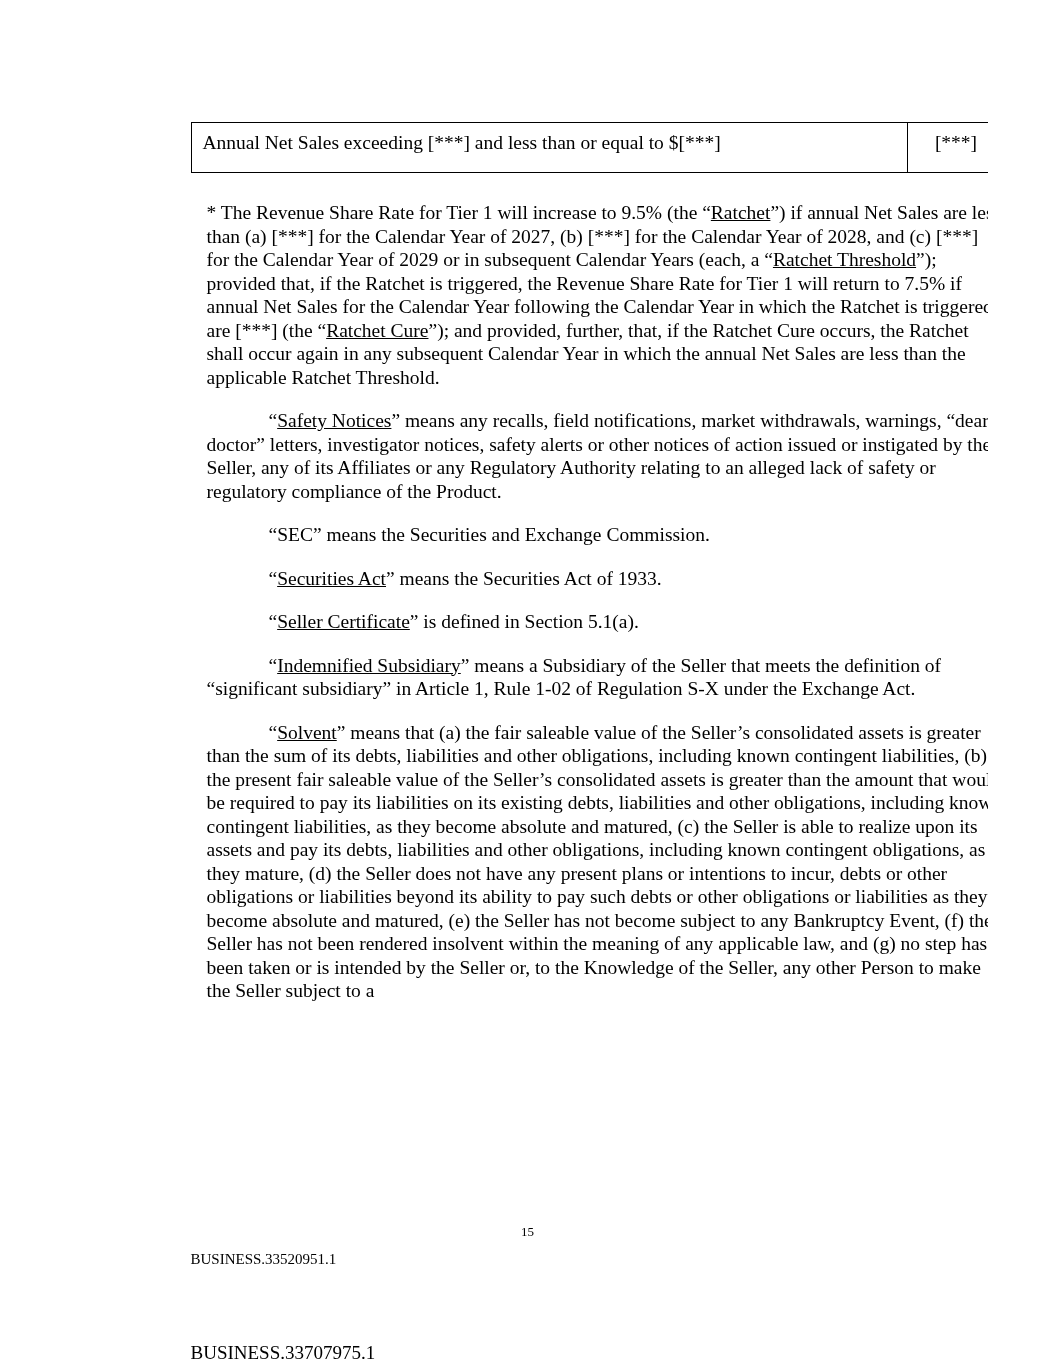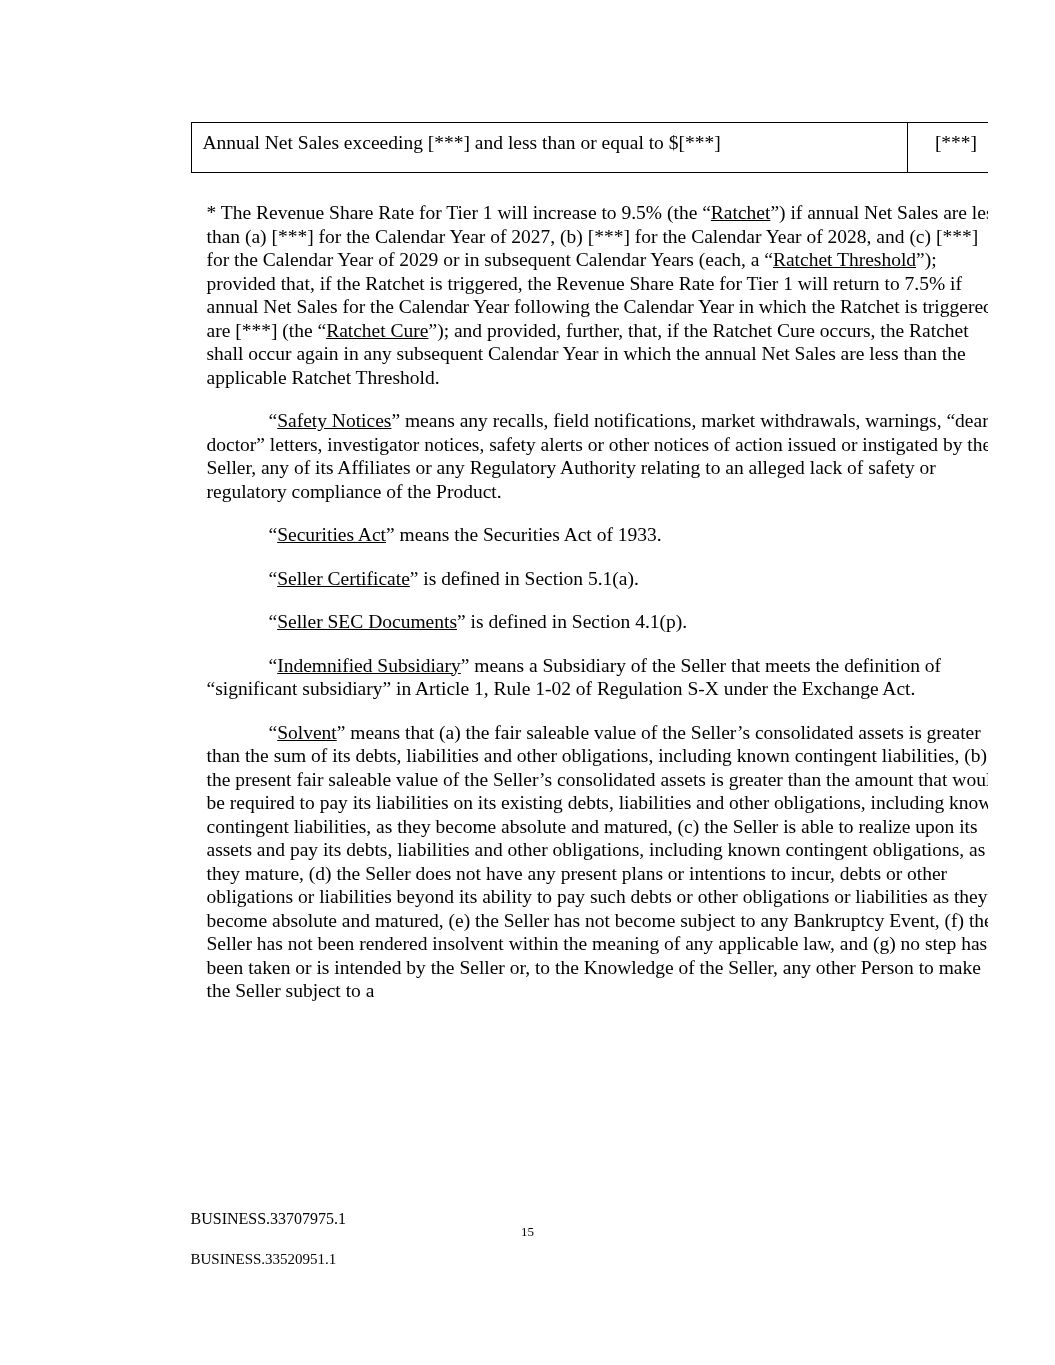--- a/index.html
+++ b/index.html
@@ -60,45 +60,45 @@
   }
   .doc-id-1 {
     position: absolute;
     left: 123px;
     top: 1251px;
     font-size: 15px;
   }
   .doc-id-2 {
     position: absolute;
     left: 123px;
-    top: 1210px;
-    font-size: 16px;
+    top: 1342px;
+    font-size: 19px;
   }
 </style>
 </head>
 <body>
 
 <div class="page">
   <div class="content">
 
     <table class="rs">
       <tbody>
         <tr>
           <td class="c1">Annual Net Sales exceeding [***] and less than or equal to $[***]</td>
           <td class="c2">[***]</td>
         </tr>
       </tbody>
     </table>
 
     <div class="body-text">
         <p class="para"><span>* The Revenue Share Rate for Tier 1 will increase to 9.5% (the “</span><span class="u">Ratchet</span><span>”) if annual Net Sales are less than (a) [***] for the Calendar Year of 2027, (b) [***] for the Calendar Year of 2028, and (c) [***] for the Calendar Year of 2029 or in subsequent Calendar Years (each, a “</span><span class="u">Ratchet Threshold</span><span>”); provided that, if the Ratchet is triggered, the Revenue Share Rate for Tier 1 will return to 7.5% if annual Net Sales for the Calendar Year following the Calendar Year in which the Ratchet is triggered are [***] (the “</span><span class="u">Ratchet Cure</span><span>”); and provided, further, that, if the Ratchet Cure occurs, the Ratchet shall occur again in any subsequent Calendar Year in which the annual Net Sales are less than the applicable Ratchet Threshold.</span></p>
         <p class="para indent"><span>“</span><span class="u">Safety Notices</span><span>” means any recalls, field notifications, market withdrawals, warnings, “dear doctor” letters, investigator notices, safety alerts or other notices of action issued or instigated by the Seller, any of its Affiliates or any Regulatory Authority relating to an alleged lack of safety or regulatory compliance of the Product.</span></p>
+        <p class="para indent"><span>“SEC” means the Securities and Exchange Commission.</span></p>
         <p class="para indent"><span>“</span><span class="u">Securities Act</span><span>” means the Securities Act of 1933.</span></p>
         <p class="para indent"><span>“</span><span class="u">Seller Certificate</span><span>” is defined in Section 5.1(a).</span></p>
-        <p class="para indent"><span>“</span><span class="u">Seller SEC Documents</span><span>” is defined in Section 4.1(p).</span></p>
         <p class="para indent"><span>“</span><span class="u">Indemnified Subsidiary</span><span>” means a Subsidiary of the Seller that meets the definition of “significant subsidiary” in Article 1, Rule 1-02 of Regulation S-X under the Exchange Act.</span></p>
         <p class="para indent"><span>“</span><span class="u">Solvent</span><span>” means that (a) the fair saleable value of the Seller’s consolidated assets is greater than the sum of its debts, liabilities and other obligations, including known contingent liabilities, (b) the present fair saleable value of the Seller’s consolidated assets is greater than the amount that would be required to pay its liabilities on its existing debts, liabilities and other obligations, including known contingent liabilities, as they become absolute and matured, (c) the Seller is able to realize upon its assets and pay its debts, liabilities and other obligations, including known contingent obligations, as they mature, (d) the Seller does not have any present plans or intentions to incur, debts or other obligations or liabilities beyond its ability to pay such debts or other obligations or liabilities as they become absolute and matured, (e) the Seller has not become subject to any Bankruptcy Event, (f) the Seller has not been rendered insolvent within the meaning of any applicable law, and (g) no step has been taken or is intended by the Seller or, to the Knowledge of the Seller, any other Person to make the Seller subject to a</span></p>
       </div>
 
   </div>
 
   <div class="page-number">15</div>
   <div class="doc-id-1">BUSINESS.33520951.1</div>
   <div class="doc-id-2">BUSINESS.33707975.1</div>
 </div>

